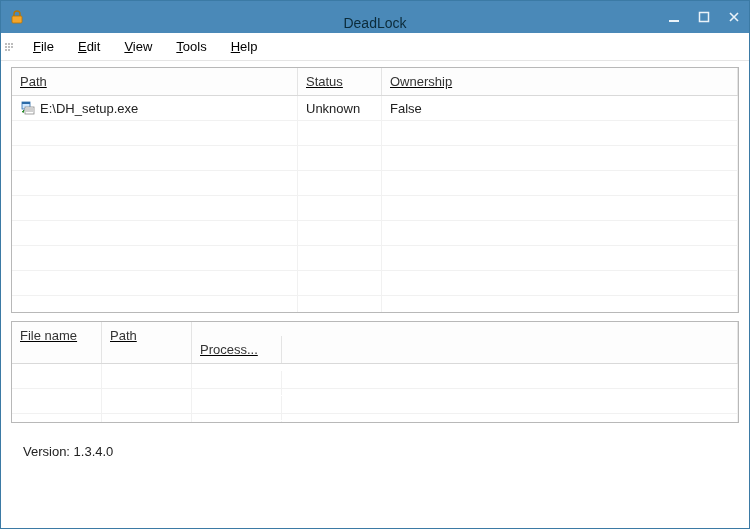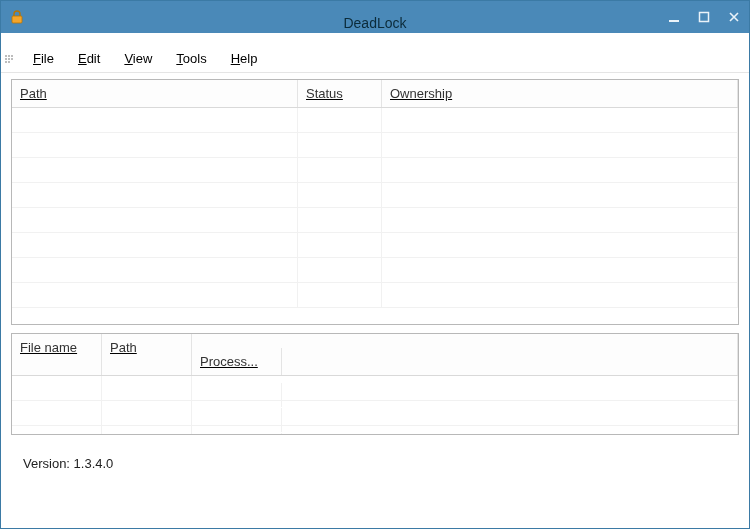--- a/index.html
+++ b/index.html
@@ -57,21 +57,20 @@
     color: #e8f1f7;
     cursor: default;
   }
   .menubar {
     height: 28px;
     background: #fff;
     display: flex;
     align-items: center;
     padding-left: 4px;
     border-bottom: 1px solid #e5e5e5;
-    margin-top: 12px;
   }
   .menubar .grip {
     width: 10px;
     height: 18px;
     margin-right: 6px;
     display: flex;
     flex-wrap: wrap;
     align-content: center;
     gap: 1px;
   }
@@ -206,20 +205,36 @@
 
   <div class="content">
 
     <div class="grid top">
       <div class="grid-header">
         <div class="col col-path">Path</div>
         <div class="col col-status">Status</div>
         <div class="col col-owner">Ownership</div>
       </div>
       <div class="grid-body">
+        <div class="grid-row">
+          <div class="cell col-path">
+            <span class="file-icon">
+              <svg viewBox="0 0 16 16" width="16" height="16">
+                <rect x="2" y="2" width="8" height="7" fill="#cfe7ff" stroke="#2a6aa8" stroke-width="0.8"></rect>
+                <rect x="2" y="2" width="8" height="2" fill="#2a6aa8"></rect>
+                <rect x="5" y="7" width="9" height="7" fill="#fff" stroke="#888" stroke-width="0.8"></rect>
+                <path d="M6 9h7M6 11h7" stroke="#888" stroke-width="0.8"></path>
+                <path d="M4 10 L2 12 M4 10 L3 13" stroke="#2a8a2a" stroke-width="1"></path>
+              </svg>
+            </span>
+            <span>E:\DH_setup.exe</span>
+          </div>
+          <div class="cell col-status">Unknown</div>
+          <div class="cell col-owner">False</div>
+        </div>
         <div class="grid-row empty">
             <div class="cell col-path"> </div>
             <div class="cell col-status"> </div>
             <div class="cell col-owner"> </div>
           </div>
         <div class="grid-row empty">
             <div class="cell col-path"> </div>
             <div class="cell col-status"> </div>
             <div class="cell col-owner"> </div>
           </div>

